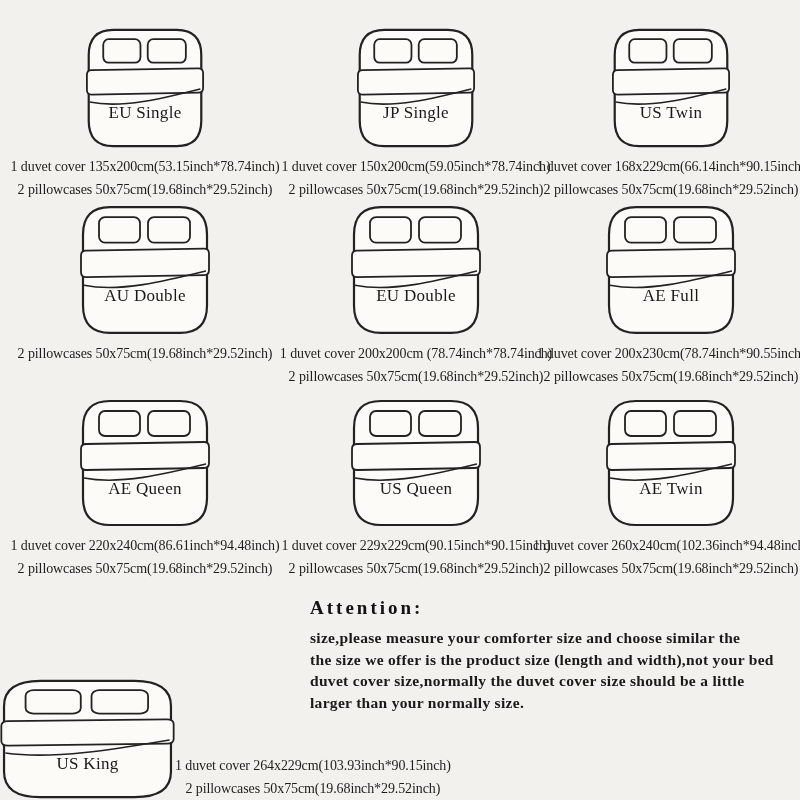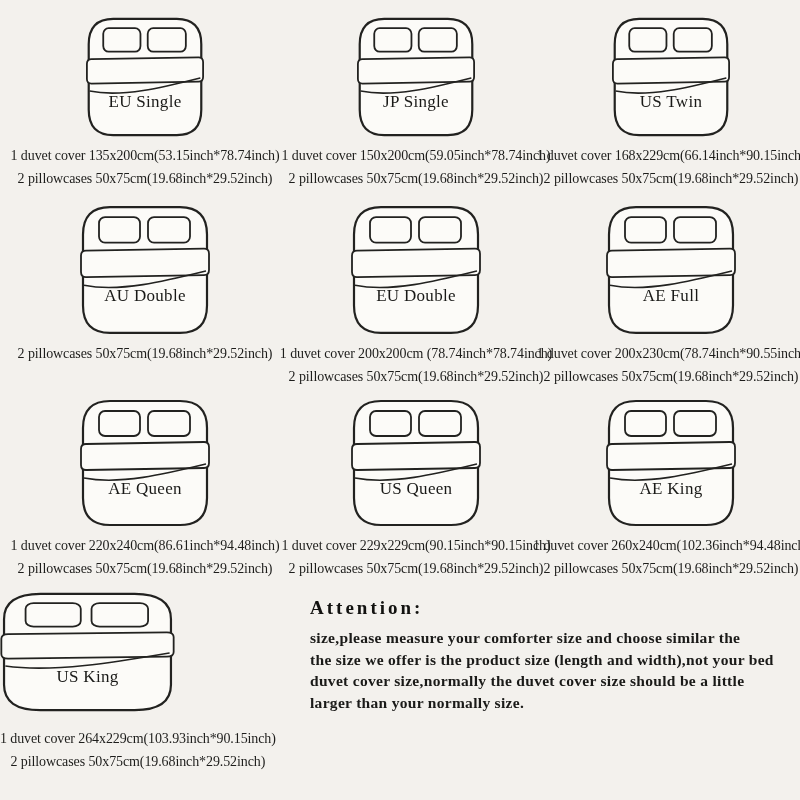--- a/index.html
+++ b/index.html
@@ -6,21 +6,21 @@
   html,body { width:800px; height:800px; }
   body {
     background:#f3f1ed;
     font-family:"Liberation Serif", serif;
     color:#1d1d1b;
     position:relative;
     overflow:hidden;
   }
   .grid-row { display:grid; grid-template-columns:290px 252px 258px; height:195px; }
   .cell { display:flex; flex-direction:column; align-items:center; }
-  .r1 .cell { padding-top:16px; }
+  .r1 .cell { padding-top:27px; }
   .r2 .cell { padding-top:9px; }
   .r3 .cell { padding-top:8px; }
 
   .bed { position:relative; flex:none; }
   .bed svg { width:100%; height:100%; display:block; }
   .sz-s { width:118px; height:122px; }
   .sz-m { width:130px; height:132px; }
   .sz-q { width:130px; height:130px; }
   .sz-k { width:175px; height:122px; }
 
@@ -29,21 +29,21 @@
   .bw { fill:none;   stroke:#222220; stroke-width:1.6; vector-effect:non-scaling-stroke; }
 
   .bed-label {
     position:absolute; left:0; right:0; top:62%;
     text-align:center; font-size:17px; letter-spacing:.3px; color:#191917;
   }
   .specs { margin-top:6px; text-align:center; }
   .spec { font-size:14px; line-height:23px; letter-spacing:-0.1px; white-space:nowrap; }
 
   .bottom { display:flex; height:215px; }
-  .bottom-left { width:350px; padding-top:6px; display:flex; flex-direction:column; align-items:flex-start; }
+  .bottom-left { width:350px; padding-top:6px; display:flex; flex-direction:row; align-items:flex-end; }
   .bottom-left .specs { margin-top:14px; }
 
   .attention { width:460px; margin-left:-40px; padding-top:8px; }
   .att-title { font-size:19px; font-weight:bold; letter-spacing:3px; line-height:30px; color:#121210; }
   .att-body { margin-top:4px; font-weight:bold; color:#1a1a18; }
   .att-line { font-size:15.5px; line-height:21.5px; letter-spacing:.3px; white-space:nowrap; }
 </style>
 </head>
 <body>
 
@@ -159,21 +159,21 @@
     <div class="specs">
       <div class="spec">1 duvet cover 229x229cm(90.15inch*90.15inch)</div>
       <div class="spec">2 pillowcases 50x75cm(19.68inch*29.52inch)</div>
     </div>
   </div>
   <div class="cell">
     <div class="bed sz-q">
       <svg viewBox="0 0 130 130" preserveAspectRatio="none">
           <use href="#bedshape"></use>
         </svg>
-      <div class="bed-label">AE King</div>
+      <div class="bed-label">AE Twin</div>
     </div>
     <div class="specs">
       <div class="spec">1 duvet cover 260x240cm(102.36inch*94.48inch)</div>
       <div class="spec">2 pillowcases 50x75cm(19.68inch*29.52inch)</div>
     </div>
   </div>
 </div>
 
 <div class="bottom">
   <div class="bottom-left cell">

